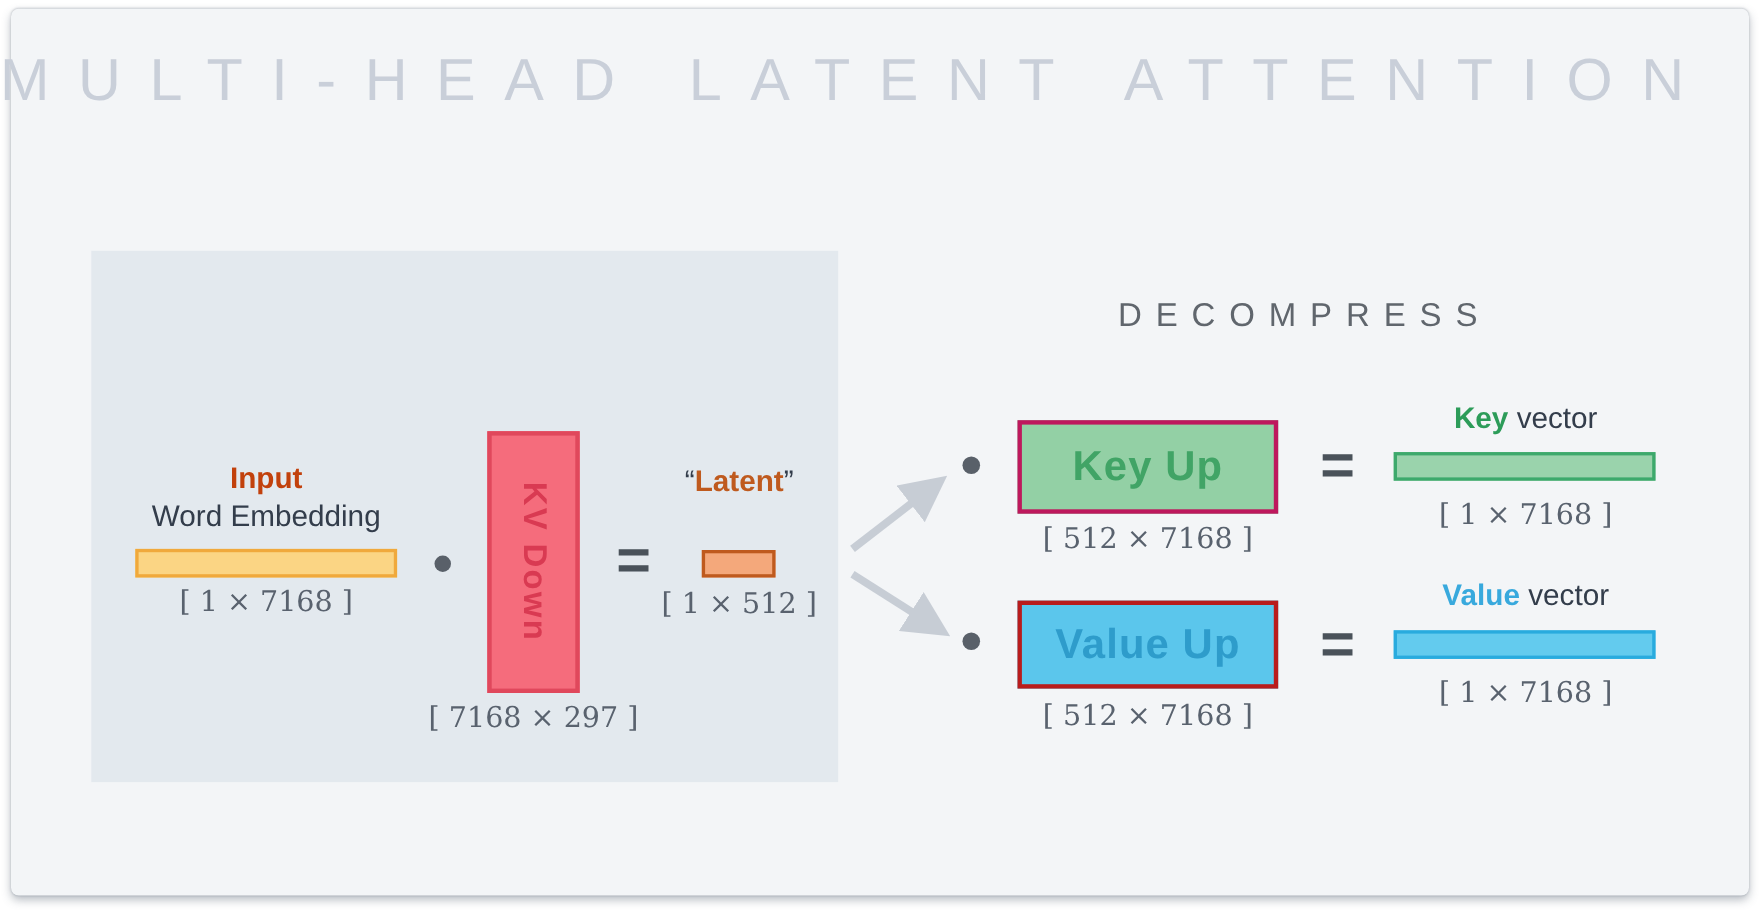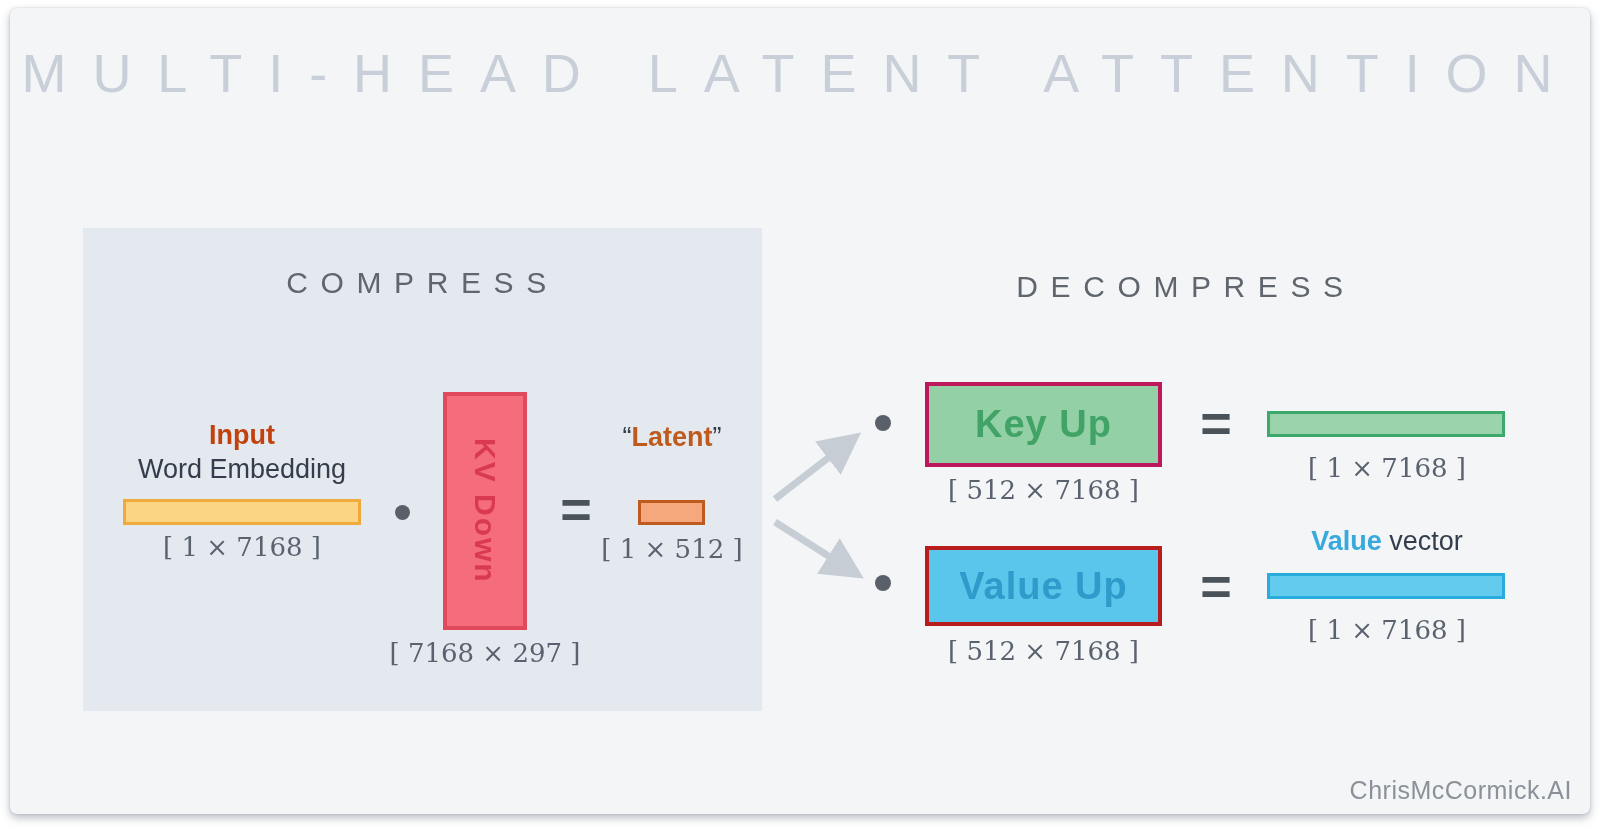--- a/index.html
+++ b/index.html
@@ -7,21 +7,21 @@
     position:relative;width:1600px;height:830px;overflow:hidden;
     font-family:"Liberation Sans",sans-serif;background:#ffffff;
   }
   .card{
     position:absolute;left:10px;top:8px;width:1580px;height:806px;
     background:#F3F5F7;border-radius:7px;
     box-shadow:0 4px 9px rgba(100,110,125,0.45), 0 0 2px rgba(100,110,125,0.35);
   }
   .abs{position:absolute;}
   .title{
-    left:0;top:46px;width:1600px;text-align:center;
+    left:0;top:46px;width:1600px;
     font-size:54px;font-weight:500;color:#C9CFD9;letter-spacing:0.48em;line-height:1;
     white-space:nowrap;
   }
   .panel{
     left:83px;top:228px;width:679px;height:483px;background:#E3E9EE;
   }
   .section-heading{
     font-size:30px;font-weight:500;color:#60666D;letter-spacing:0.42em;
     line-height:1;text-align:center;white-space:nowrap;
   }
@@ -71,21 +71,20 @@
 <body>
 
 <div class="stage">
 
   <div class="card abs"></div>
 
   <div class="abs title">MULTI-HEAD LATENT ATTENTION</div>
 
   <div class="abs panel"></div>
 
-  <div class="abs section-heading" style="left:83px;top:268px;width:679px;">COMPRESS</div>
 
   <div class="abs" style="left:112px;top:418px;width:260px;">
     <div class="label-line label-orange">Input</div>
     <div class="label-line">Word Embedding</div>
   </div>
   <div class="abs bar bar-yellow"></div>
   <div class="abs dims" style="left:112px;top:534px;width:260px;">[ 1  × 7168 ]</div>
 
   <div class="abs dot dot-op"></div>
 
@@ -111,26 +110,26 @@
     <line x1="17" y1="91" x2="92" y2="33" stroke="#C7CDD5" stroke-width="7" marker-end="url(#ah)"></line>
     <line x1="17" y1="114" x2="94" y2="163" stroke="#C7CDD5" stroke-width="7" marker-end="url(#ah)"></line>
   </svg>
 
   <div class="abs section-heading" style="left:960px;top:272px;width:452px;">DECOMPRESS</div>
 
   <div class="abs dot dot-key"></div>
   <div class="abs up-box keyup-box">Key Up</div>
   <div class="abs dims" style="left:925px;top:477px;width:237px;">[ 512 × 7168 ]</div>
   <div class="abs equals" style="left:1186px;top:396px;">=</div>
+  <div class="abs label-line" style="left:1267px;top:363px;width:240px;"><span class="label-green">Key</span><span> vector</span></div>
   <div class="abs bar bar-green"></div>
   <div class="abs dims" style="left:1267px;top:455px;width:240px;">[ 1  × 7168 ]</div>
 
   <div class="abs dot dot-value"></div>
   <div class="abs up-box valueup-box">Value Up</div>
   <div class="abs dims" style="left:925px;top:638px;width:237px;">[ 512 × 7168 ]</div>
   <div class="abs equals" style="left:1186px;top:559px;">=</div>
   <div class="abs label-line" style="left:1267px;top:524px;width:240px;"><span class="label-blue">Value</span><span> vector</span></div>
   <div class="abs bar bar-blue"></div>
   <div class="abs dims" style="left:1267px;top:617px;width:240px;">[ 1  × 7168 ]</div>
 
-  <div class="abs watermark">ChrisMcCormick.AI</div>
 
 </div>
 
 </body></html>

